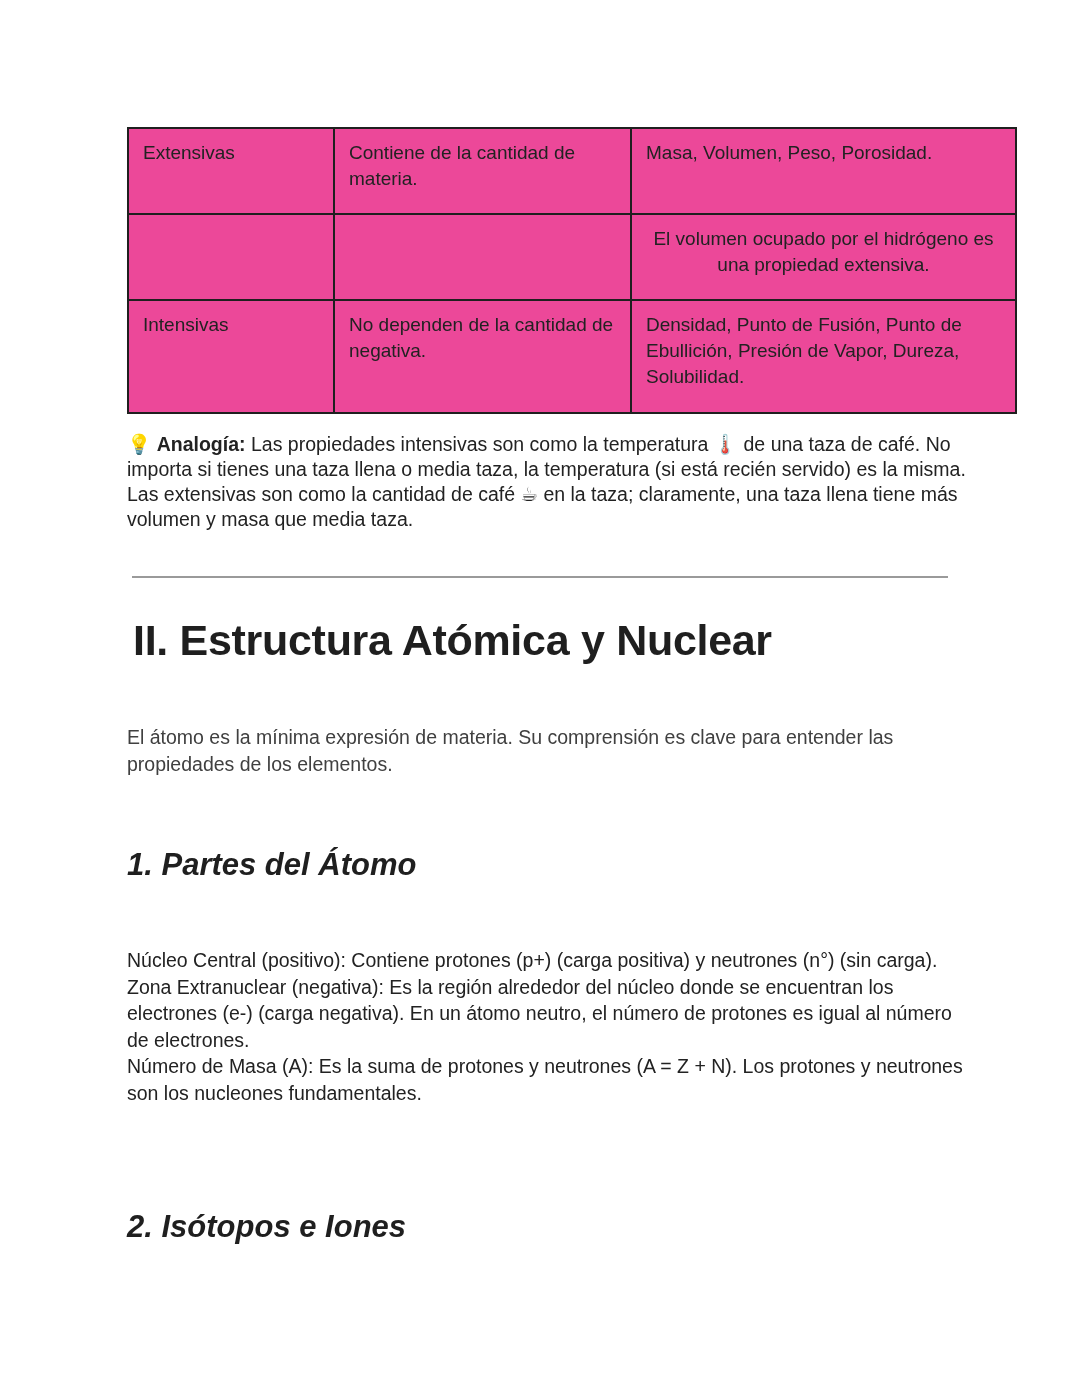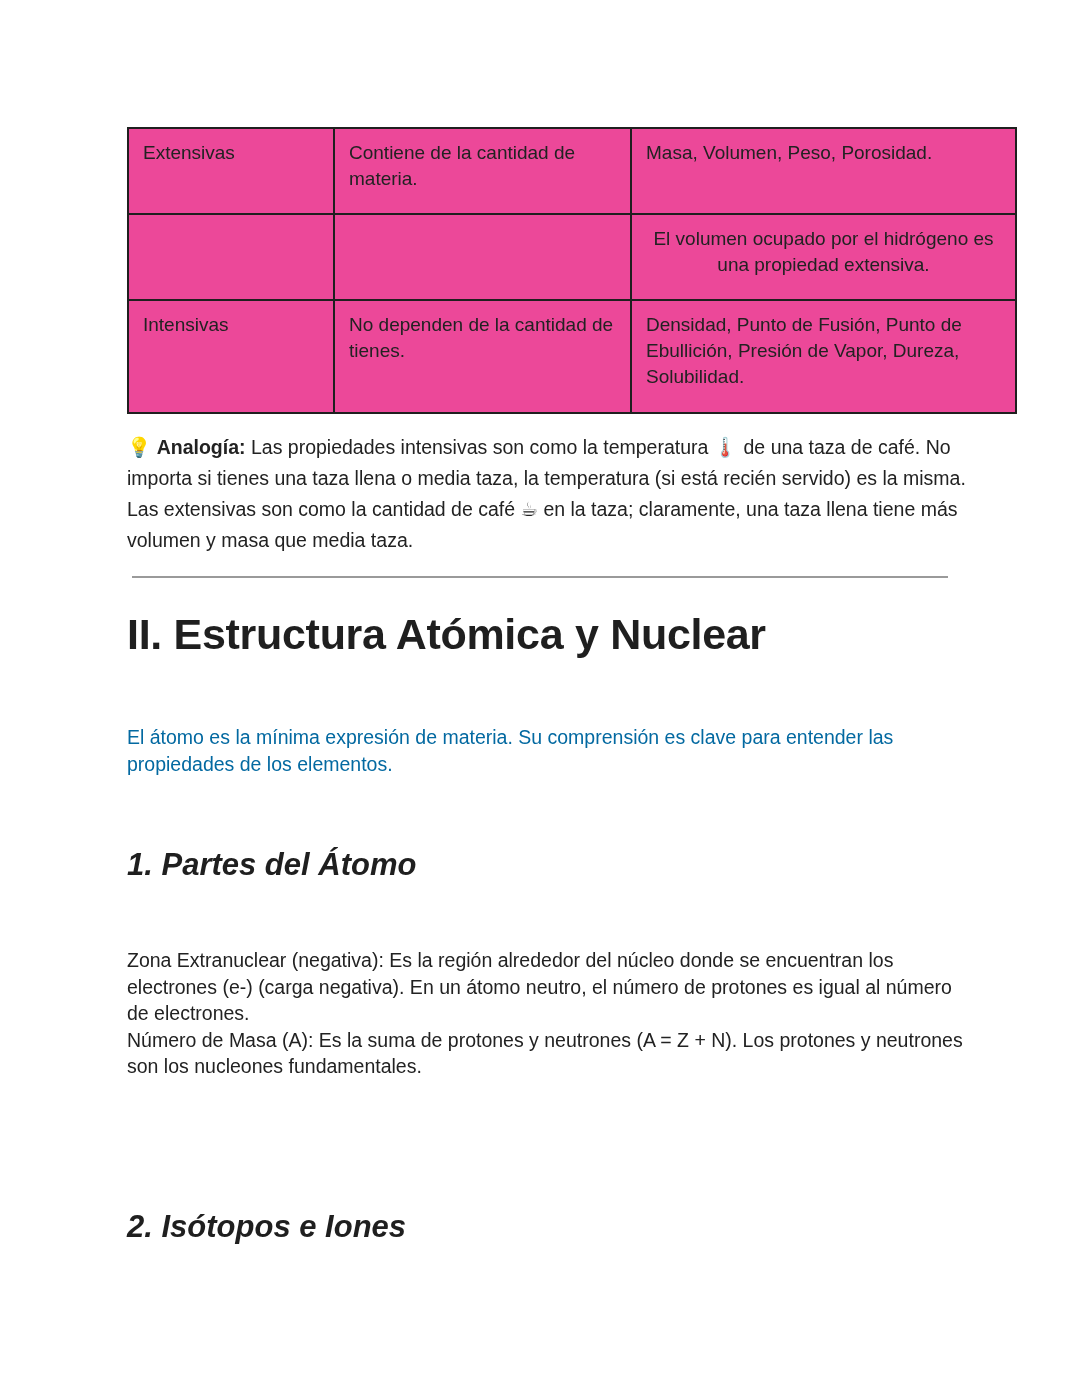--- a/index.html
+++ b/index.html
@@ -44,56 +44,56 @@
     table.props tr.r1 td { height: 63px; }
     table.props tr.r2 td { height: 63px; text-align: center; }
     table.props tr.r3 td { height: 90px; }
 
     .analogy {
       position: absolute;
       left: 0;
       top: 432px;
       width: 840px;
       font-size: 19.5px;
-      line-height: 31px;
+      line-height: 25px;
       color: #222222;
     }
     .analogy b { font-weight: bold; }
     .emoji { font-family: "DejaVu Sans", sans-serif; }
 
     .divider {
       position: absolute;
       left: 5px;
       top: 576px;
       width: 816px;
       height: 0;
       border-top: 2px solid #9a9a9a;
     }
 
     h1.section-title {
       position: absolute;
       left: 0;
       top: 606px;
-      margin: 0;
+      margin: 6px;
       font-size: 43px;
       line-height: 56px;
       font-weight: bold;
       color: #1f1f1f;
       letter-spacing: -0.3px;
     }
 
     p.intro {
       position: absolute;
       left: 0;
       top: 724px;
       width: 800px;
       margin: 0;
       font-size: 19.5px;
       line-height: 26.5px;
-      color: #0369a1;
+      color: #404040;
     }
 
     h2.sub {
       position: absolute;
       left: 0;
       margin: 0;
       font-size: 31px;
       line-height: 40px;
       font-weight: bold;
       color: #1f1f1f;
@@ -130,36 +130,37 @@
       <td>Contiene de la cantidad de materia.</td>
       <td>Masa, Volumen, Peso, Porosidad.</td>
     </tr>
     <tr class="r2">
       <td></td>
       <td></td>
       <td>El volumen ocupado por el hidrógeno es una propiedad extensiva.</td>
     </tr>
     <tr class="r3">
       <td>Intensivas</td>
-      <td>No dependen de la cantidad de tienes.</td>
+      <td>No dependen de la cantidad de negativa.</td>
       <td>Densidad, Punto de Fusión, Punto de Ebullición, Presión de Vapor, Dureza, Solubilidad.</td>
     </tr>
   </tbody>
     </table>
 
   <div class="analogy"><span class="emoji">💡</span> <b>Analogía:</b><span> Las propiedades intensivas son como la temperatura </span><span class="emoji">🌡️</span><span> de una taza de café. No importa si tienes una taza llena o media taza, la temperatura (si está recién servido) es la misma. Las extensivas son como la cantidad de café </span><span class="emoji">☕</span><span> en la taza; claramente, una taza llena tiene más volumen y masa que media taza.</span></div>
 
   <div class="divider"></div>
 
   <h1 class="section-title">II. Estructura Atómica y Nuclear</h1>
 
   <p class="intro">El átomo es la mínima expresión de materia. Su comprensión es clave para entender las propiedades de los elementos.</p>
 
   <h2 class="sub sub1">1. Partes del Átomo</h2>
 
   <div class="parts">
+    <div>Núcleo Central (positivo): Contiene protones (p+) (carga positiva) y neutrones (n°) (sin carga).</div>
     <div>Zona Extranuclear (negativa): Es la región alrededor del núcleo donde se encuentran los electrones (e-) (carga negativa). En un átomo neutro, el número de protones es igual al número de electrones.</div>
     <div>Número de Masa (A): Es la suma de protones y neutrones (A = Z + N). Los protones y neutrones son los nucleones fundamentales.</div>
   </div>
 
   <h2 class="sub sub2">2. Isótopos e Iones</h2>
 
 </div>
 
 </body></html>

